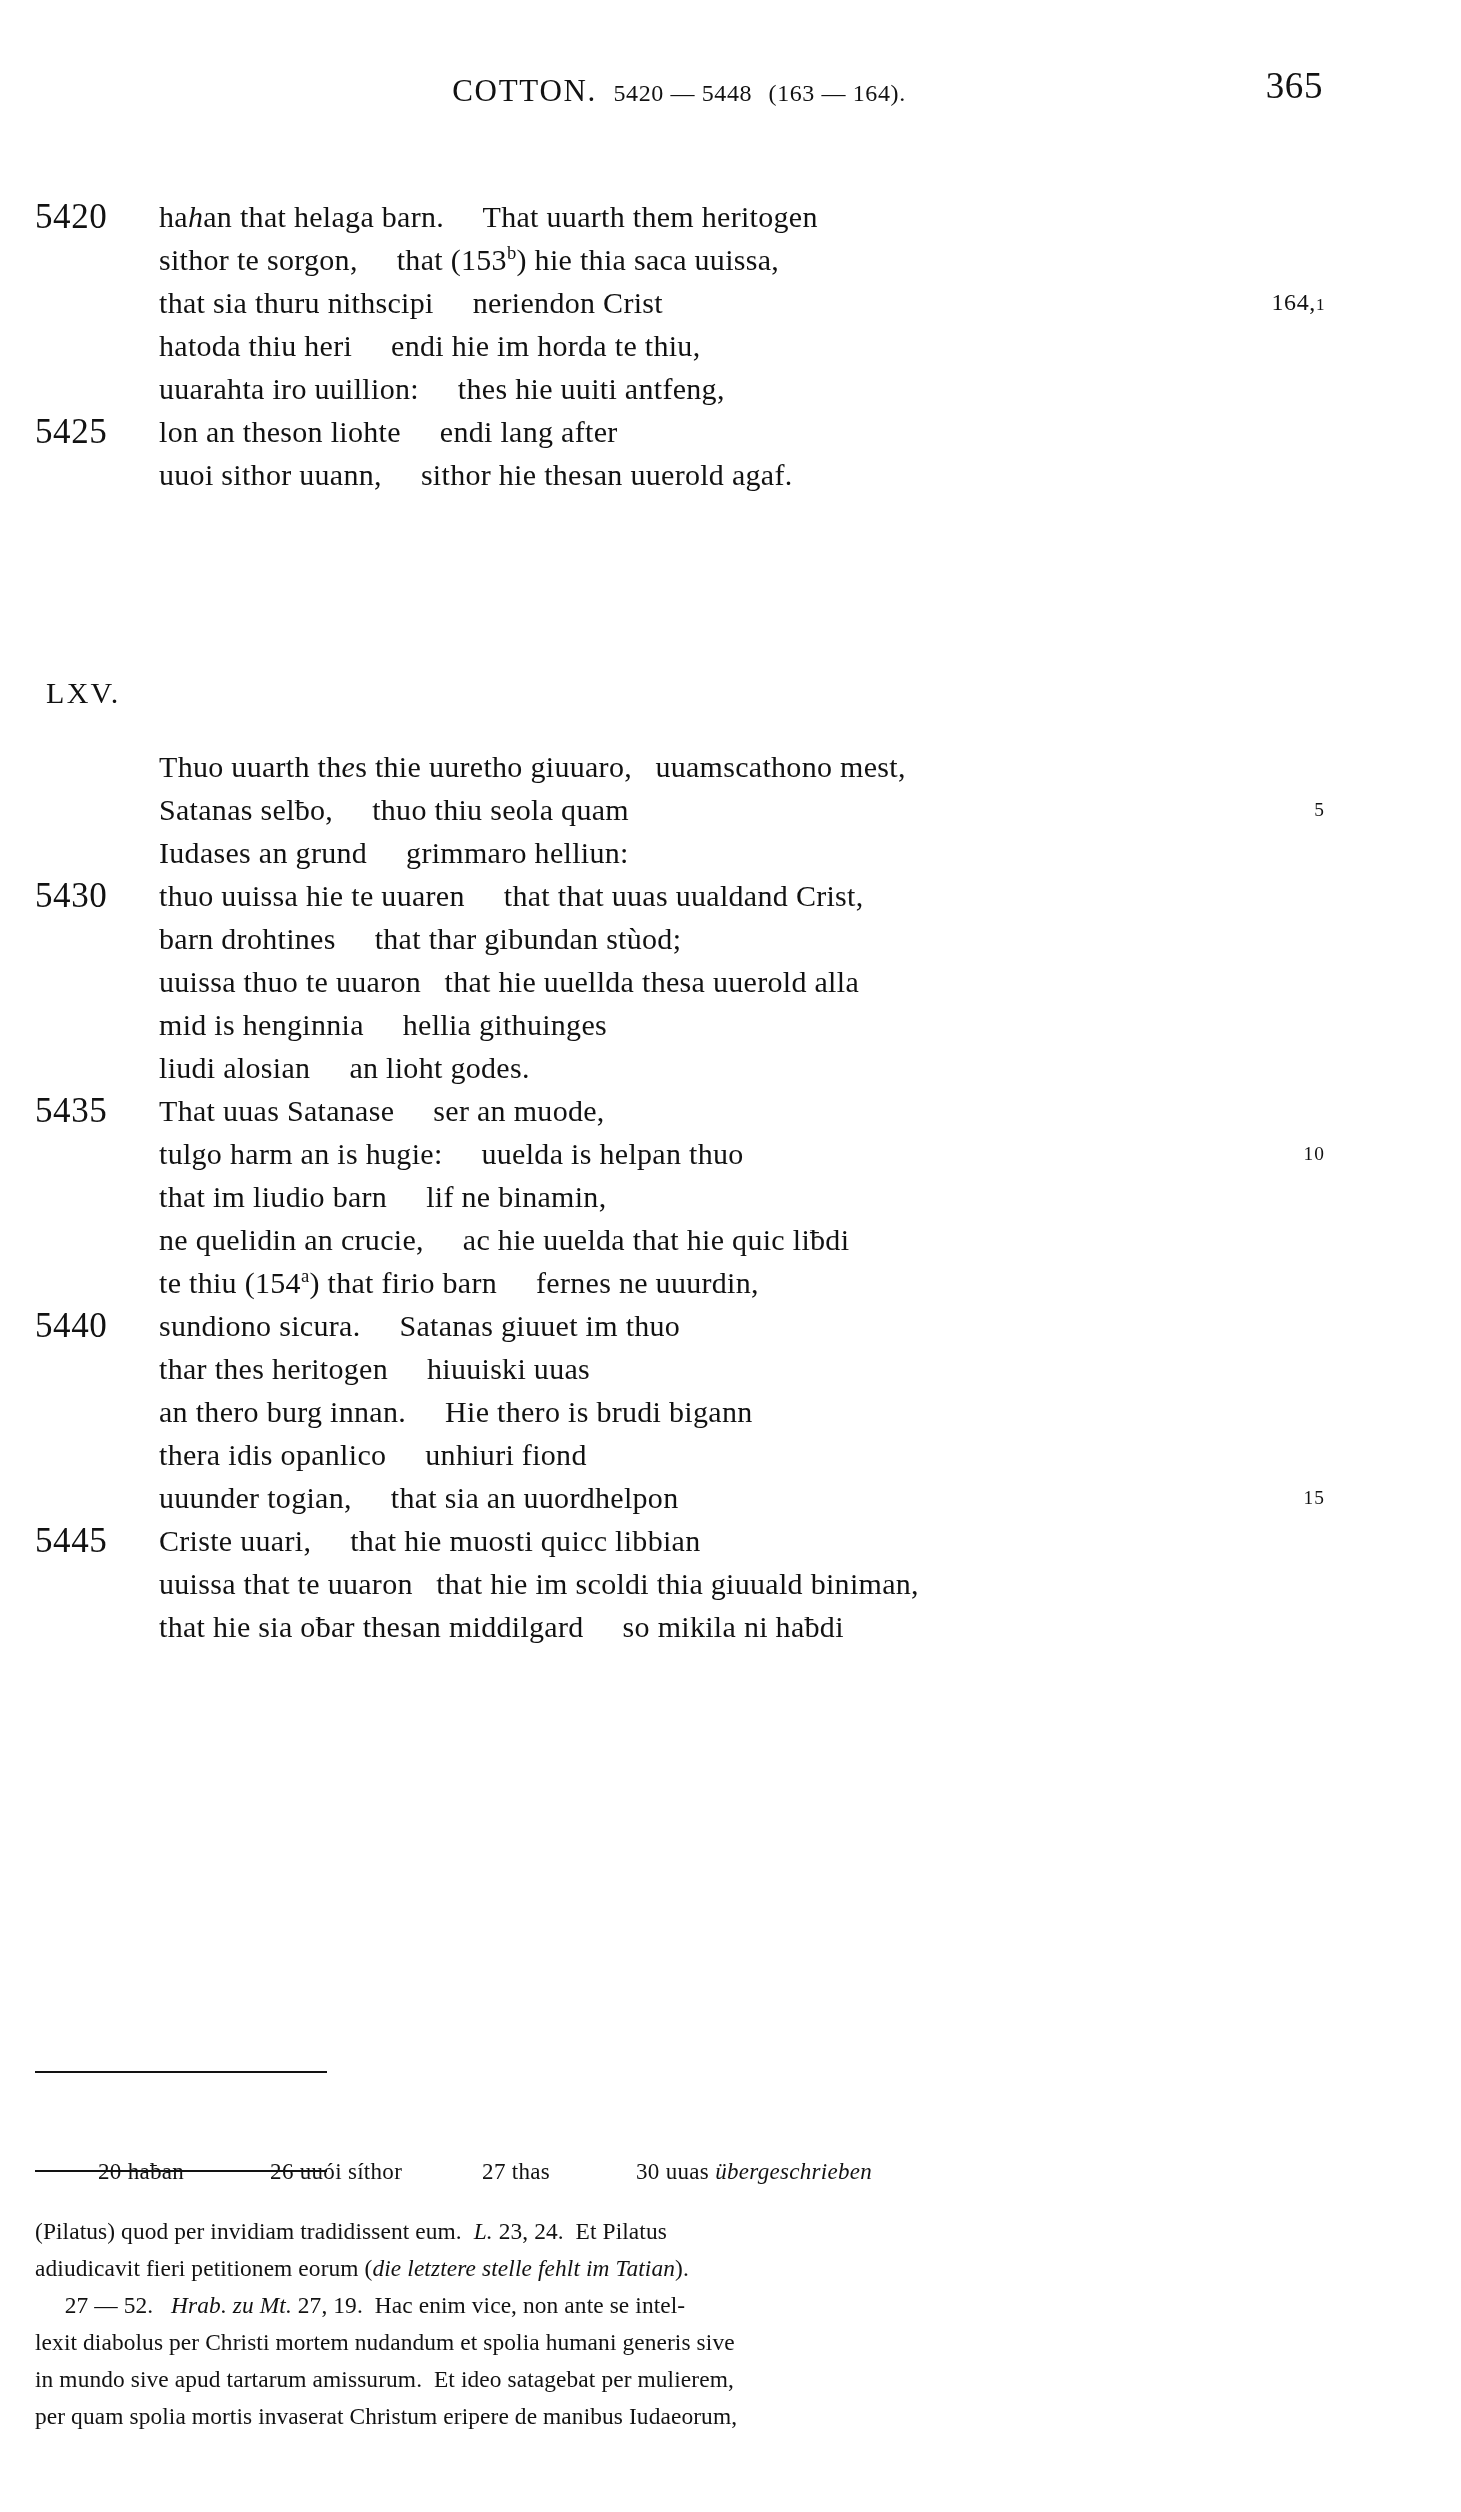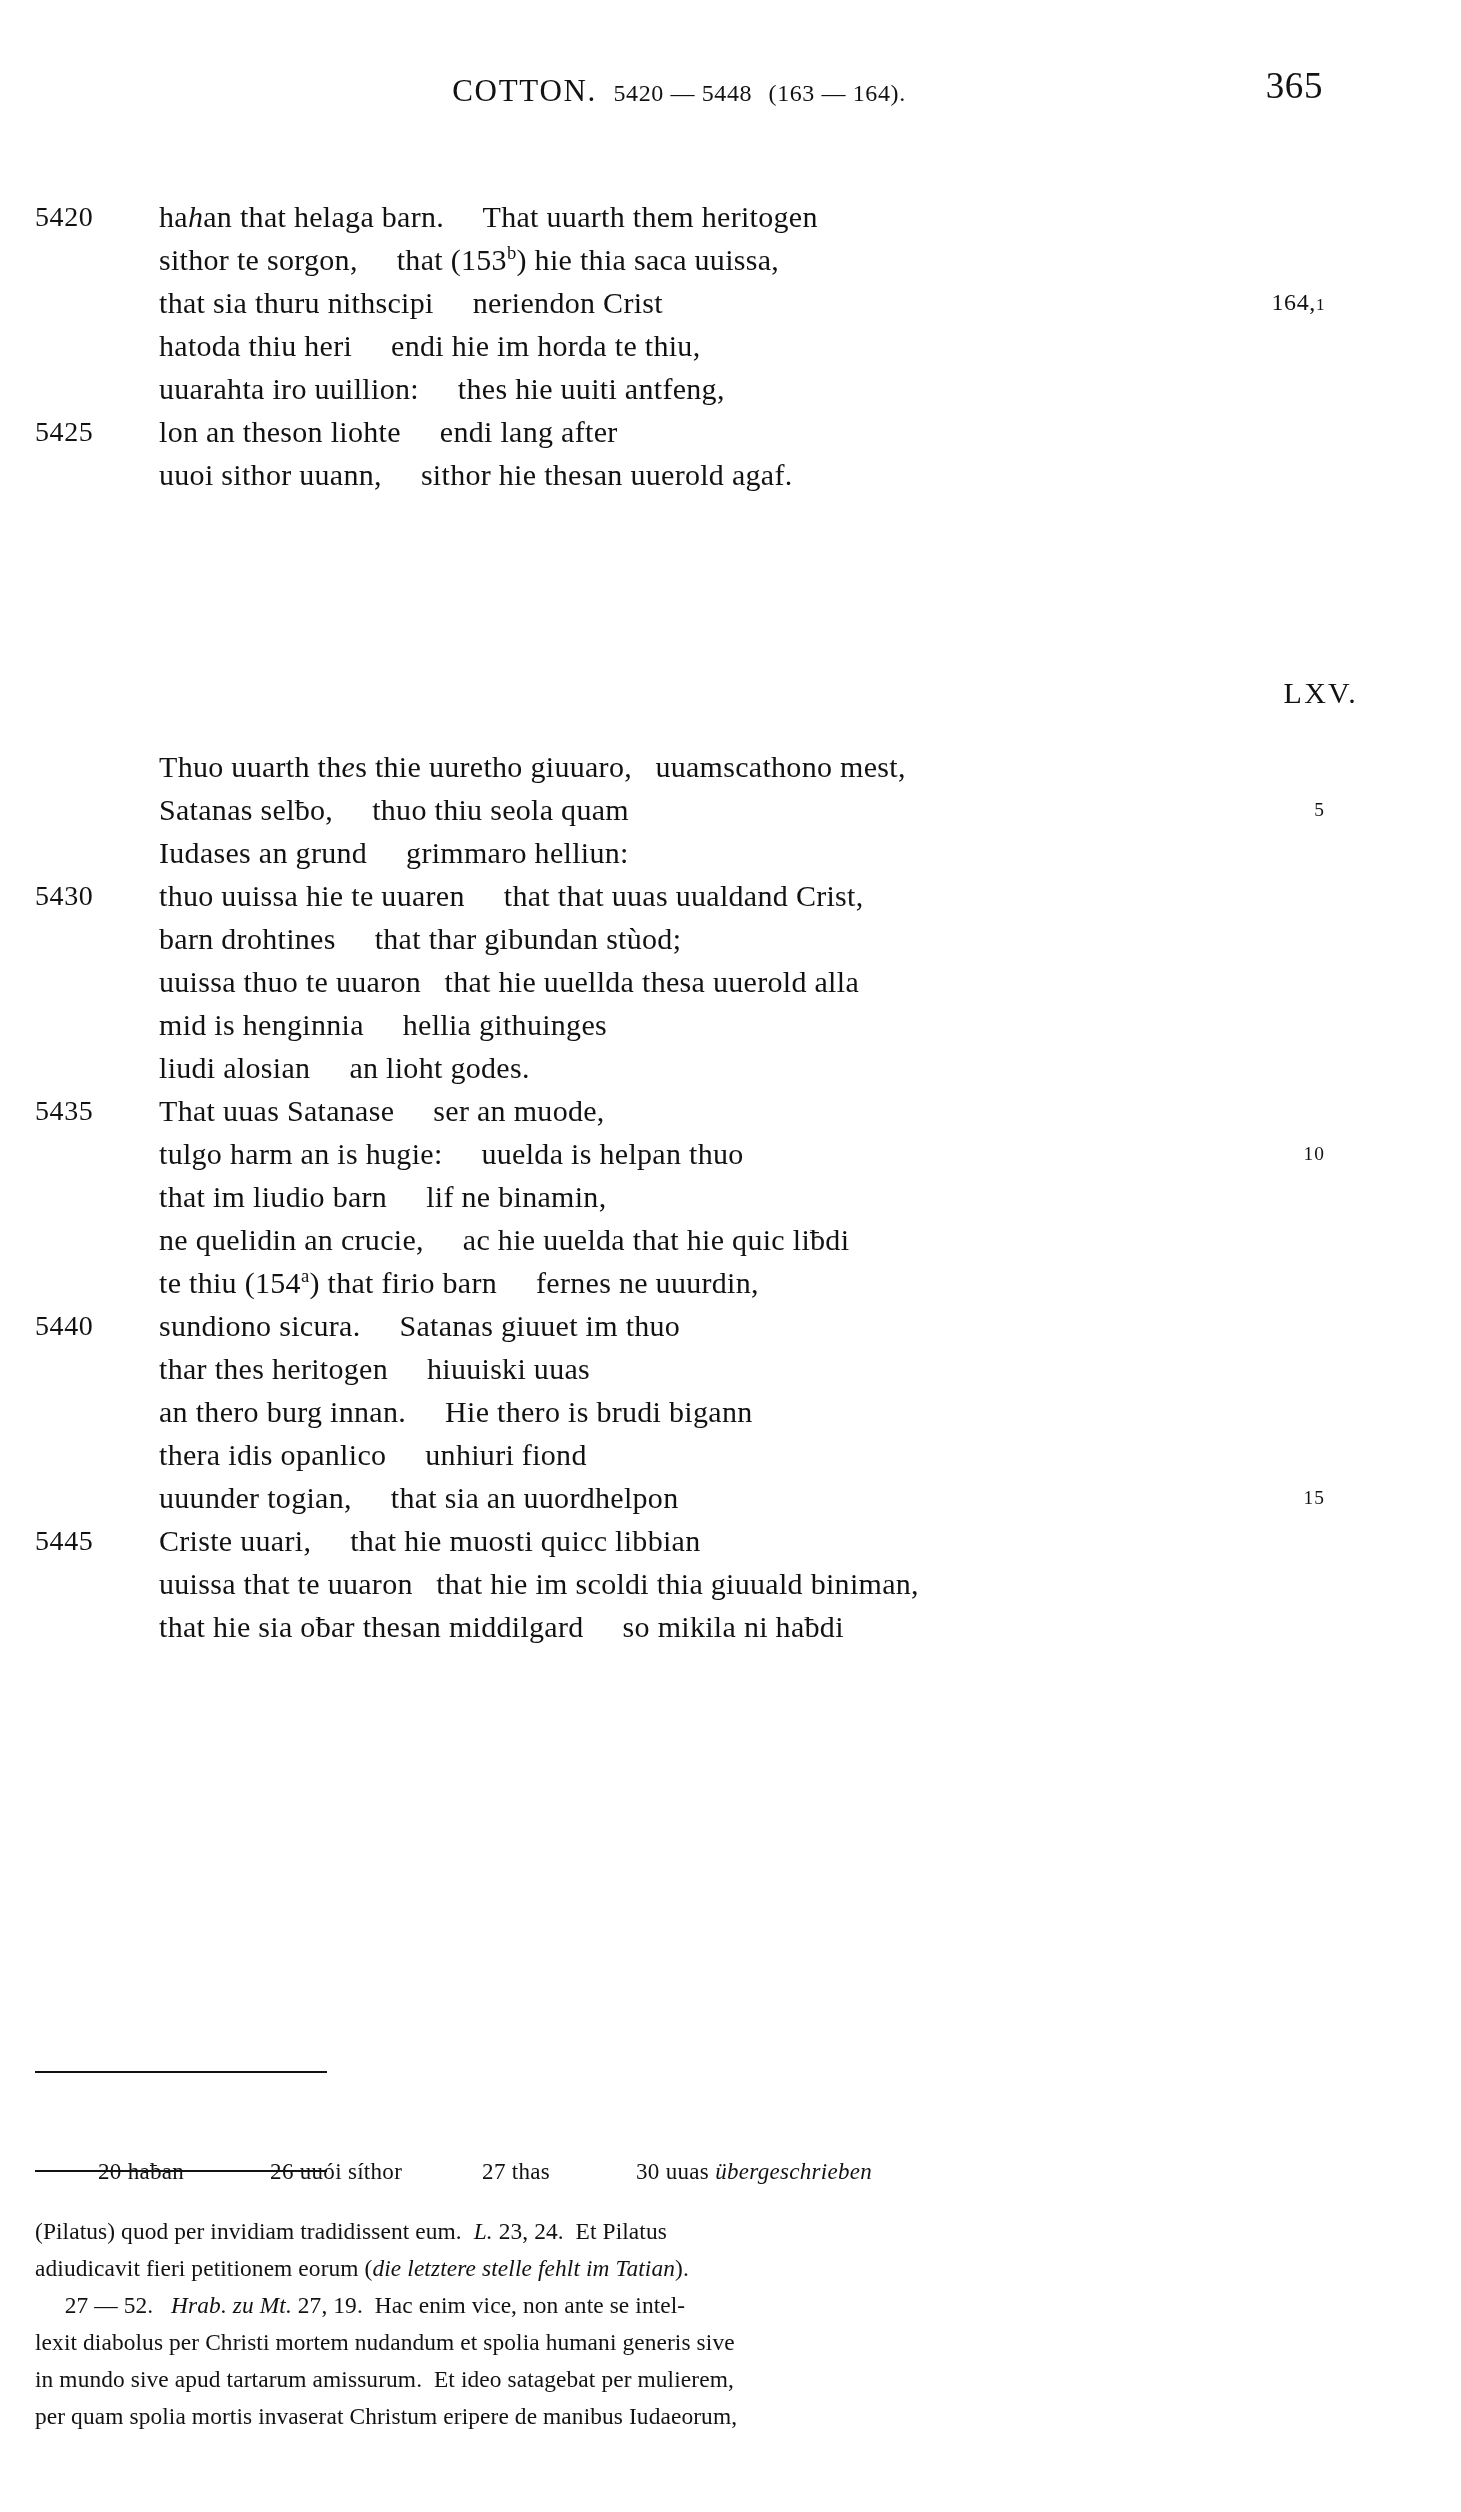--- a/index.html
+++ b/index.html
@@ -68,21 +68,21 @@
     line-height: 43px;
     white-space: pre;
     font-size: 28.5px;
   }
   .vnum {
     position: absolute;
     left: 35px;
     top: 0;
     width: 103px;
     text-align: left;
-    font-size: 28px;
+    font-size: 35px;
     letter-spacing: 0.6px;
   }
   .vtext {
     position: absolute;
     left: 159px;
     top: 0;
     font-size: 30px;
     letter-spacing: 0.3px;
   }
   .vmargin {
@@ -96,21 +96,21 @@
   .vmargin.small {
     font-size: 19.4px;
     letter-spacing: 1.1px;
   }
   .vmargin .sub {
     font-size: 17px;
   }
 
   
   .section-head {
-    text-align: right;
+    text-align: left;
     font-size: 30px;
     letter-spacing: 2.3px;
     margin: 32px 0 17px 0;
     padding-left: 46px;
     height: 43px;
     line-height: 43px;
   }
 
   i.it { font-style: italic; }
   sup.fol {

